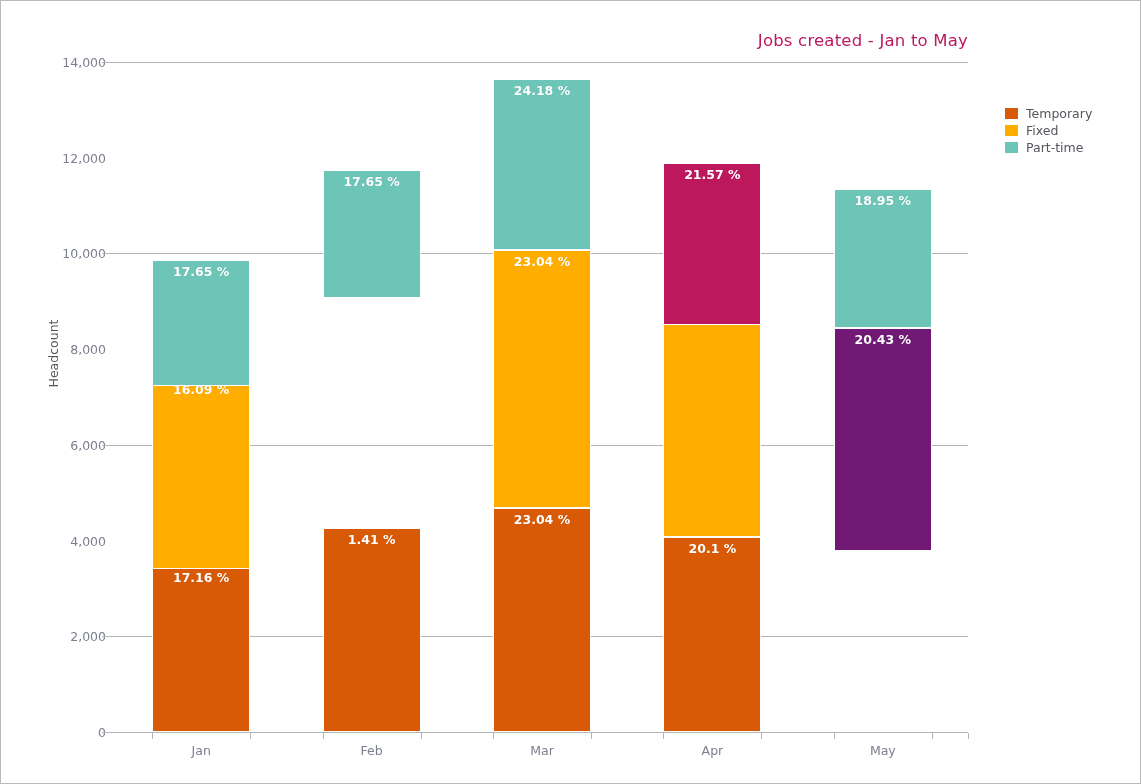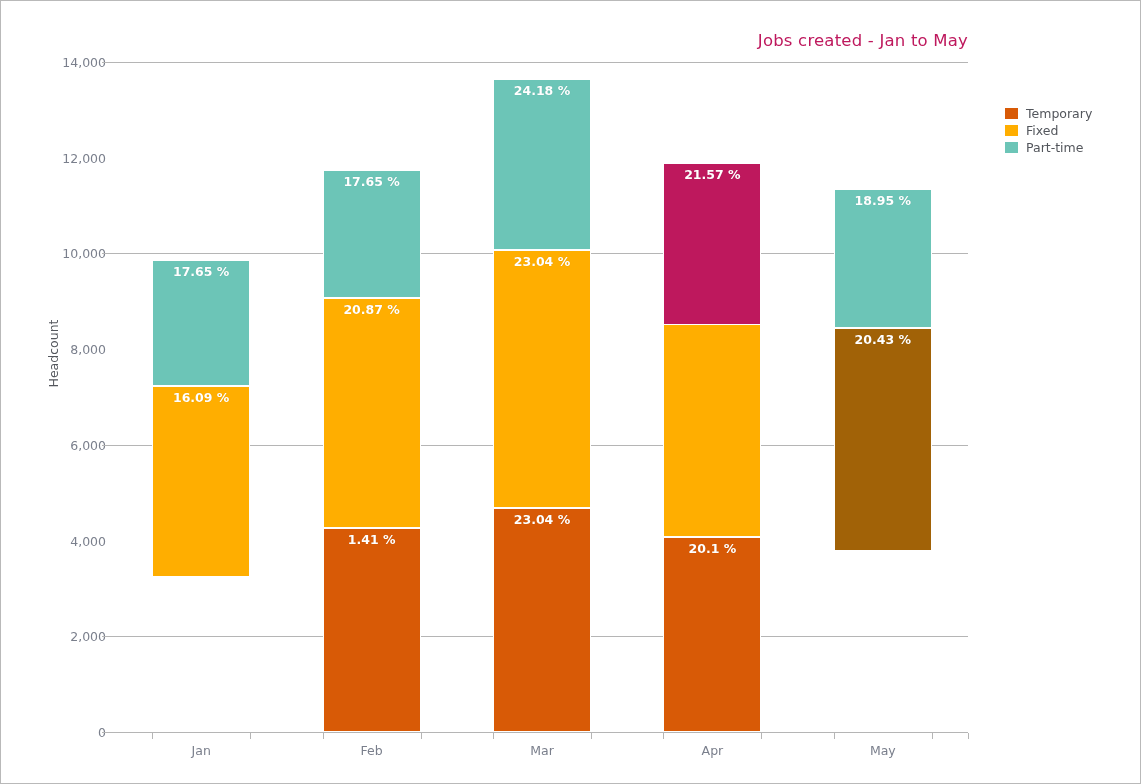--- a/index.html
+++ b/index.html
@@ -181,34 +181,34 @@
       <div class="tick-stub" style="top: 670px;"></div>
       <div class="gridline" style="top: 574.286px;"></div>
       <div class="tick-stub" style="top: 574.286px;"></div>
       <div class="gridline" style="top: 382.857px;"></div>
       <div class="tick-stub" style="top: 382.857px;"></div>
       <div class="gridline" style="top: 191.429px;"></div>
       <div class="tick-stub" style="top: 191.429px;"></div>
       <div class="gridline" style="top: 0px;"></div>
       <div class="tick-stub" style="top: 0px;"></div>
       <div class="bar-group" style="left: 36.2px; height: 670px;">
-        <div class="seg" style="background: rgb(255, 174, 0); height: 191px; bottom: 155px;">
+        <div class="seg" style="background: rgb(216, 90, 6); height: 166.064px; bottom: 0px;">
+          <div class="seg-label">17.16 %</div>
+        </div>
+        <div class="seg" style="background: rgb(255, 174, 0); height: 191px; bottom: 163px;">
           <div class="seg-label">16.09 %</div>
         </div>
         <div class="seg" style="background: rgb(108, 197, 183); height: 125.864px; bottom: 346.007px;">
           <div class="seg-label">17.65 %</div>
         </div>
       </div>
       <div class="bar-group" style="left: 206.6px; height: 670px;">
         <div class="seg" style="background: rgb(216, 90, 6); height: 204.35px; bottom: 0px;">
           <div class="seg-label">1.41 %</div>
         </div>
-        <div class="seg" style="background: rgb(255, 174, 0); height: 229.714px; bottom: 204.35px;">
-          <div class="seg-label">20.87 %</div>
-        </div>
         <div class="seg" style="background: rgb(108, 197, 183); height: 128.257px; bottom: 434.064px;">
           <div class="seg-label">17.65 %</div>
         </div>
       </div>
       <div class="bar-group" style="left: 377px; height: 670px;">
         <div class="seg" style="background: rgb(216, 90, 6); height: 223.971px; bottom: 0px;">
           <div class="seg-label">23.04 %</div>
         </div>
         <div class="seg" style="background: rgb(255, 174, 0); height: 257.95px; bottom: 223.971px;">
           <div class="seg-label">23.04 %</div>
@@ -222,21 +222,21 @@
           <div class="seg-label">20.1 %</div>
         </div>
         <div class="seg" style="background: rgb(255, 174, 0); height: 267px; bottom: 195.257px;">
           <div class="seg-label">19.57 %</div>
         </div>
         <div class="seg" style="background: #be185d; height: 161.757px; bottom: 406.786px;">
           <div class="seg-label">21.57 %</div>
         </div>
       </div>
       <div class="bar-group" style="left: 717.8px; height: 670px;">
-        <div class="seg" style="background: #a16207; height: 223.493px; bottom: 180.9px;">
+        <div class="seg" style="background: #701a75; height: 223.493px; bottom: 180.9px;">
           <div class="seg-label">20.43 %</div>
         </div>
         <div class="seg" style="background: rgb(108, 197, 183); height: 138.786px; bottom: 404.393px;">
           <div class="seg-label">18.95 %</div>
         </div>
       </div>
     </div>
 
   <div id="axis-baseline"></div>
 

